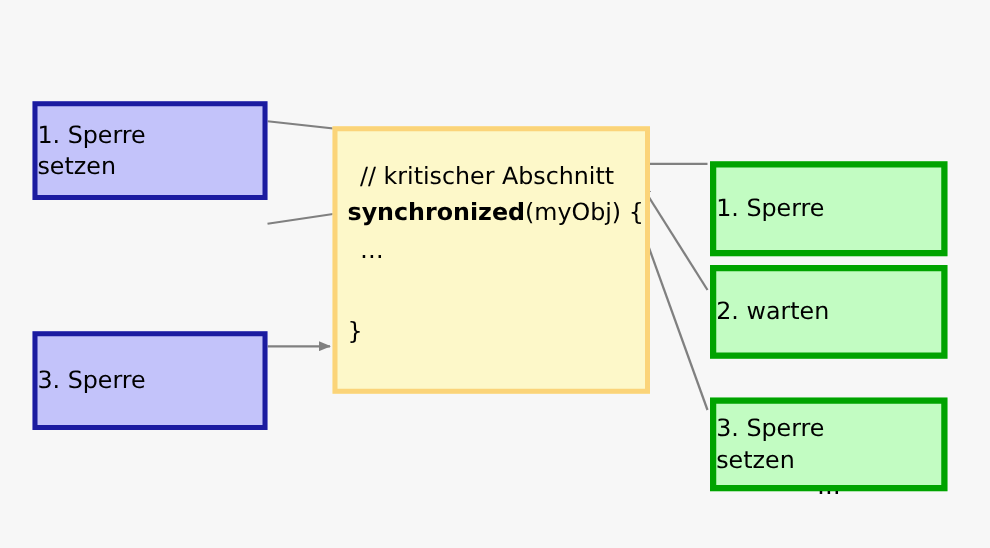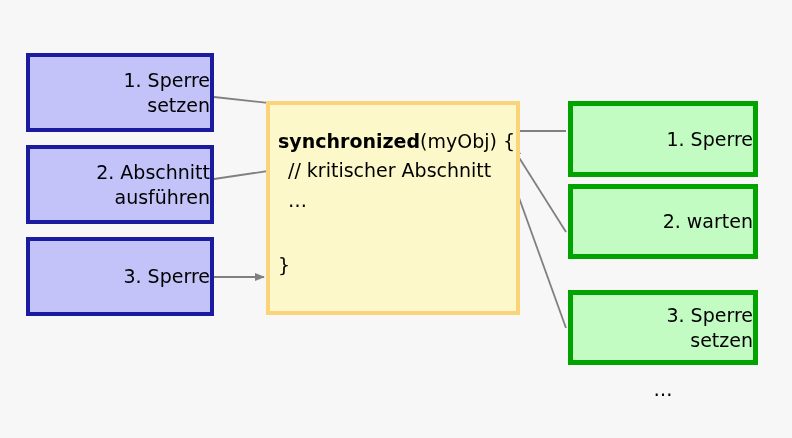--- a/index.html
+++ b/index.html
@@ -26,25 +26,26 @@
     height: 438px;
     pointer-events: none;
   }
 
   
   .box {
     position: absolute;
     box-sizing: border-box;
     display: flex;
     flex-direction: column;
-    align-items: flex-end;
+    align-items: flex-start;
     justify-content: center;
     text-align: center;
     color: #000000;
     line-height: 1.30;
+    margin-top: 28px;
   }
   .box .line {
     display: block;
     white-space: nowrap;
   }
 
   
   .blue-box {
     background: #c3c3fa;
     border: 4px solid #1b1ba0;
@@ -131,34 +132,30 @@
     <line x1="566" y1="232" x2="513" y2="148" stroke="#808080" stroke-width="1.8" marker-end="url(#ah)"></line>
 
     <line x1="566" y1="328" x2="509" y2="170" stroke="#808080" stroke-width="1.8" marker-end="url(#ah)"></line>
   </svg>
 
   <div class="box blue-box" id="blue-1">
     <span class="line">1. Sperre</span>
     <span class="line">setzen</span>
   </div>
 
-  <div class="box blue-box" id="blue-2">
-    <span class="line">2. Abschnitt</span>
-    <span class="line">ausführen</span>
-  </div>
 
   <div class="box blue-box" id="blue-3">
     <span class="line">3. Sperre</span>
   </div>
 
   <div id="code-box">
+    <div class="code-line indent">// kritischer Abschnitt</div>
     <div class="code-line">
       <span class="kw">synchronized</span><span>(myObj) {</span>
     </div>
-    <div class="code-line indent">// kritischer Abschnitt</div>
     <div class="code-line indent">…</div>
     <div class="code-line closing">}</div>
   </div>
 
   <div class="box green-box" id="green-1">
     <span class="line">1. Sperre</span>
   </div>
 
   <div class="box green-box" id="green-2">
     <span class="line">2. warten</span>

